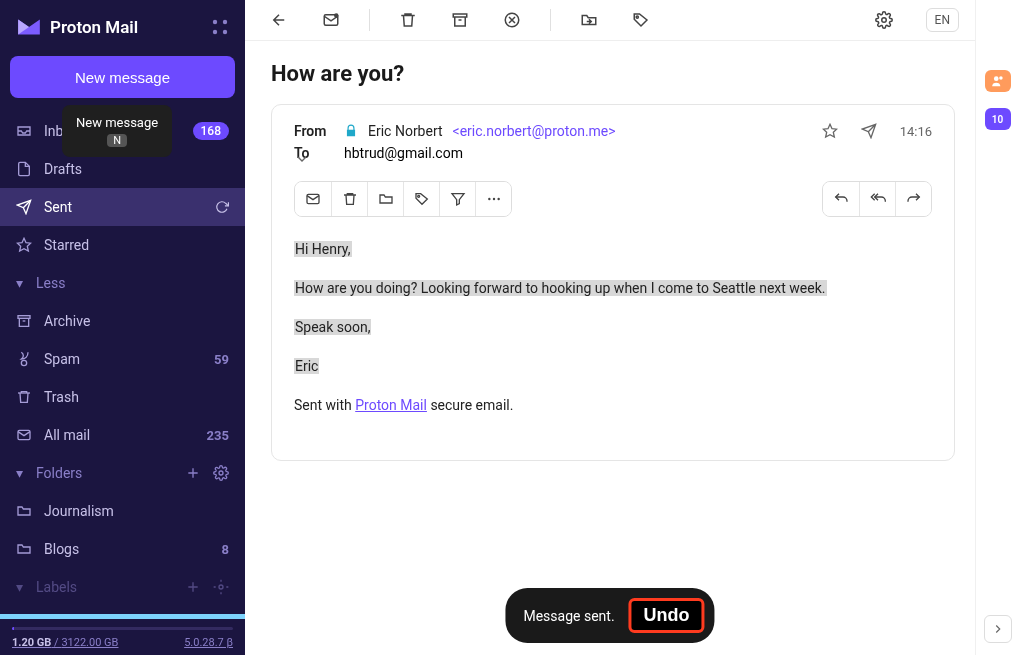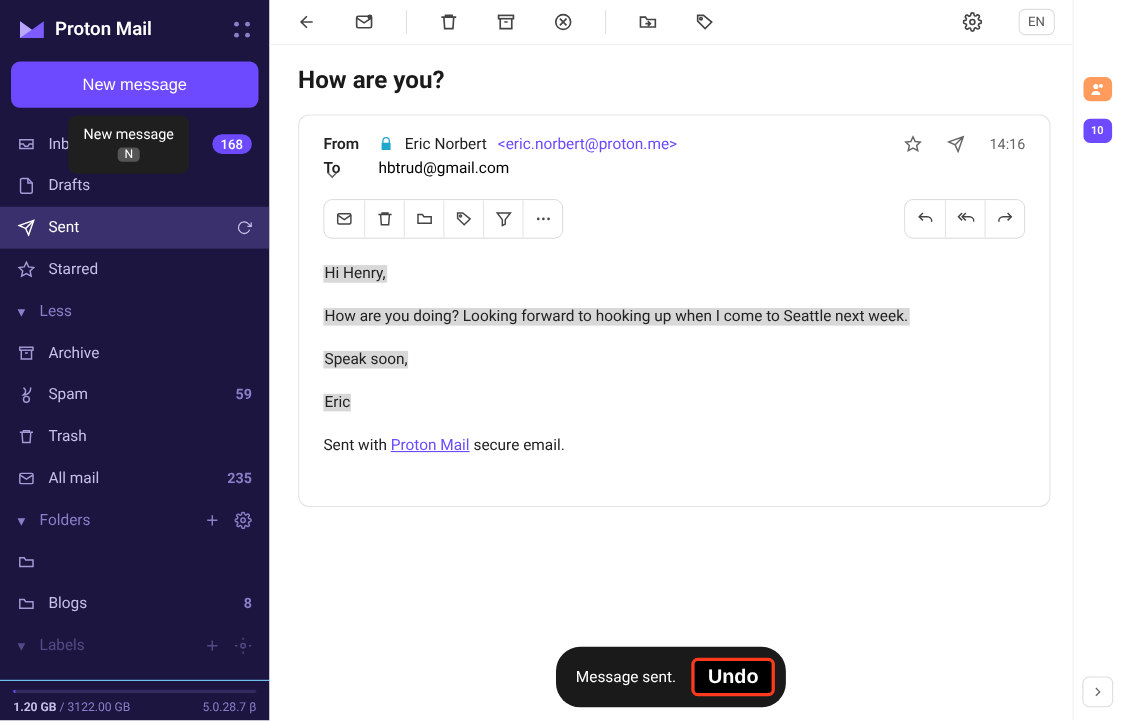--- a/index.html
+++ b/index.html
@@ -16,21 +16,21 @@
 .nav-item.active { background: #3a306e; color: #fff; border-radius: 0; }
 .nav-item .icn { width: 16px; display: inline-flex; justify-content: center; color: #a49bd6; }
 .nav-item.active .icn { color: #fff; }
 .nav-item .lbl { flex: 1; }
 .badge { background: #6d4aff; color: #fff; font-size: 12px; padding: 2px 8px; border-radius: 10px; font-weight: 500; margin-left: 20px; }
 .count { color: #8a7fc8; font-size: 13px; font-weight: bold; }
 .refresh-icn { color: #c7c1e8; }
 .section-hdr { display: flex; align-items: center; gap: 8px; padding: 0 16px; height: 38px; color: #8a7fc8; cursor: pointer; }
 .section-hdr .chev { width: 12px; }
 .section-hdr .gear-add { margin-left: auto; display: flex; gap: 12px; color: #8a7fc8; }
-.storage { border-top: 1px solid #7dd3fc; padding: 8px 12px 6px; font-size: 11px; color: #8a7fc8; }
+.storage { border-top: 5px solid #7dd3fc; padding: 8px 12px 6px; font-size: 11px; color: #8a7fc8; text-decoration: underline; }
 .storage-bar { height: 3px; background: #332a60; border-radius: 2px; margin-bottom: 6px; overflow: hidden; }
 .storage-fill { height: 100%; width: 1%; background: #6d4aff; }
 .storage-row { display: flex; justify-content: space-between; }
 .tooltip { position: absolute; top: 105px; left: 62px; background: #1f1f1f; color: #fff; padding: 10px 14px; border-radius: 8px; text-align: center; font-size: 13px; z-index: 50; }
 .tooltip .key { display: inline-block; background: #555; padding: 0 6px; border-radius: 4px; font-size: 11px; margin-top: 4px; }
 .main { flex: 1; display: flex; flex-direction: column; background: #fff; position: relative; }
 .toolbar { height: 41px; display: flex; align-items: center; padding: 0 16px; gap: 16px; border-bottom: 1px solid #eee; }
 .tb-btn { width: 36px; height: 36px; display: inline-flex; align-items: center; justify-content: center; border: none; background: transparent; cursor: pointer; color: #444; border-radius: 6px; }
 .tb-sep { width: 1px; height: 22px; background: #e0e0e0; margin: 0 4px; }
 .tb-spacer { flex: 1; }
@@ -205,20 +205,21 @@
               </svg>
             </span>
         </span>
       </div>
       <div class="nav-item">
         <span class="icn">
             <svg width="16" height="16" viewBox="0 0 24 24" fill="none" stroke="currentColor" stroke-width="2">
               <path d="M3 6h6l2 3h10v9H3z"></path>
             </svg>
           </span>
+        <span class="lbl">Journalism</span>
       </div>
       <div class="nav-item">
         <span class="icn">
             <svg width="16" height="16" viewBox="0 0 24 24" fill="none" stroke="currentColor" stroke-width="2">
               <path d="M3 6h6l2 3h10v9H3z"></path>
             </svg>
           </span>
         <span class="lbl">Blogs</span>
         <span class="count">8</span>
       </div>

